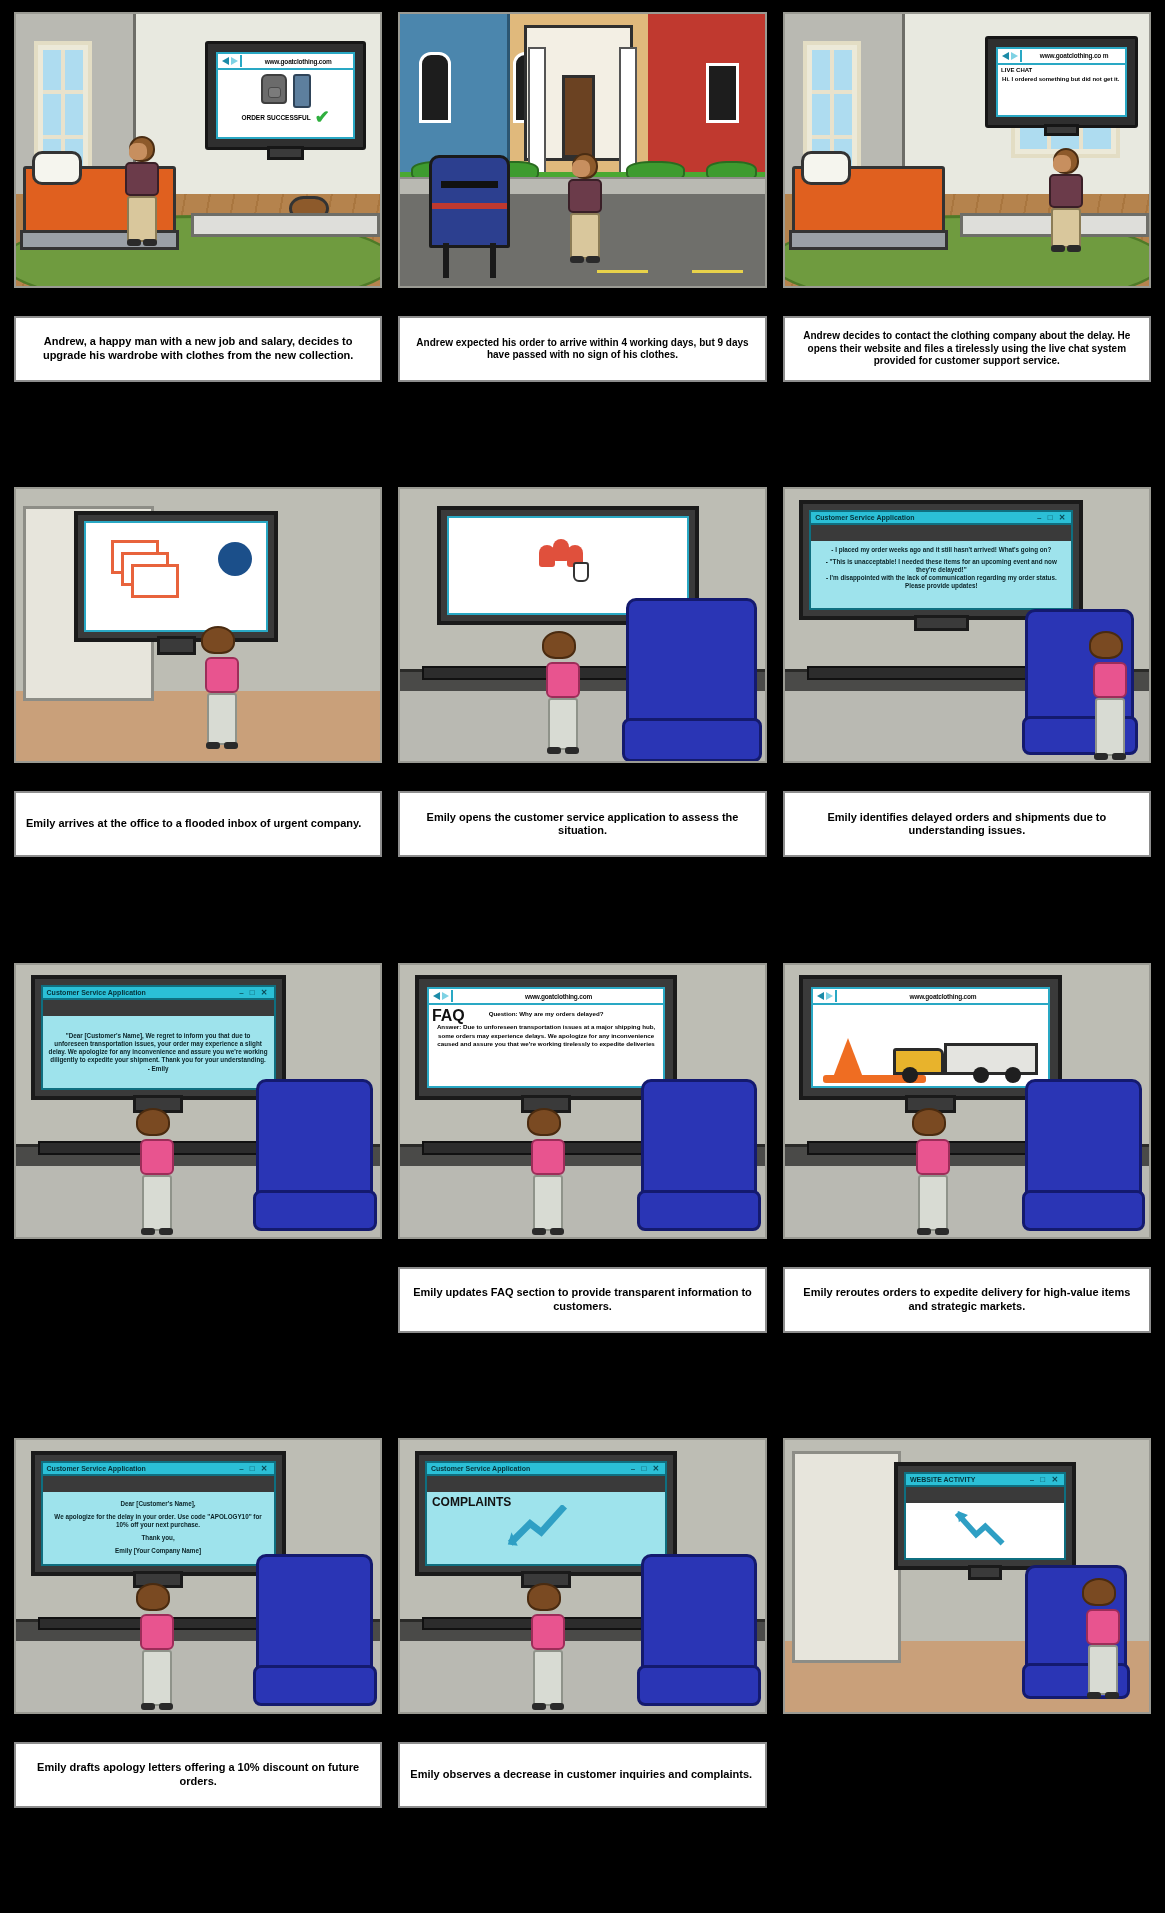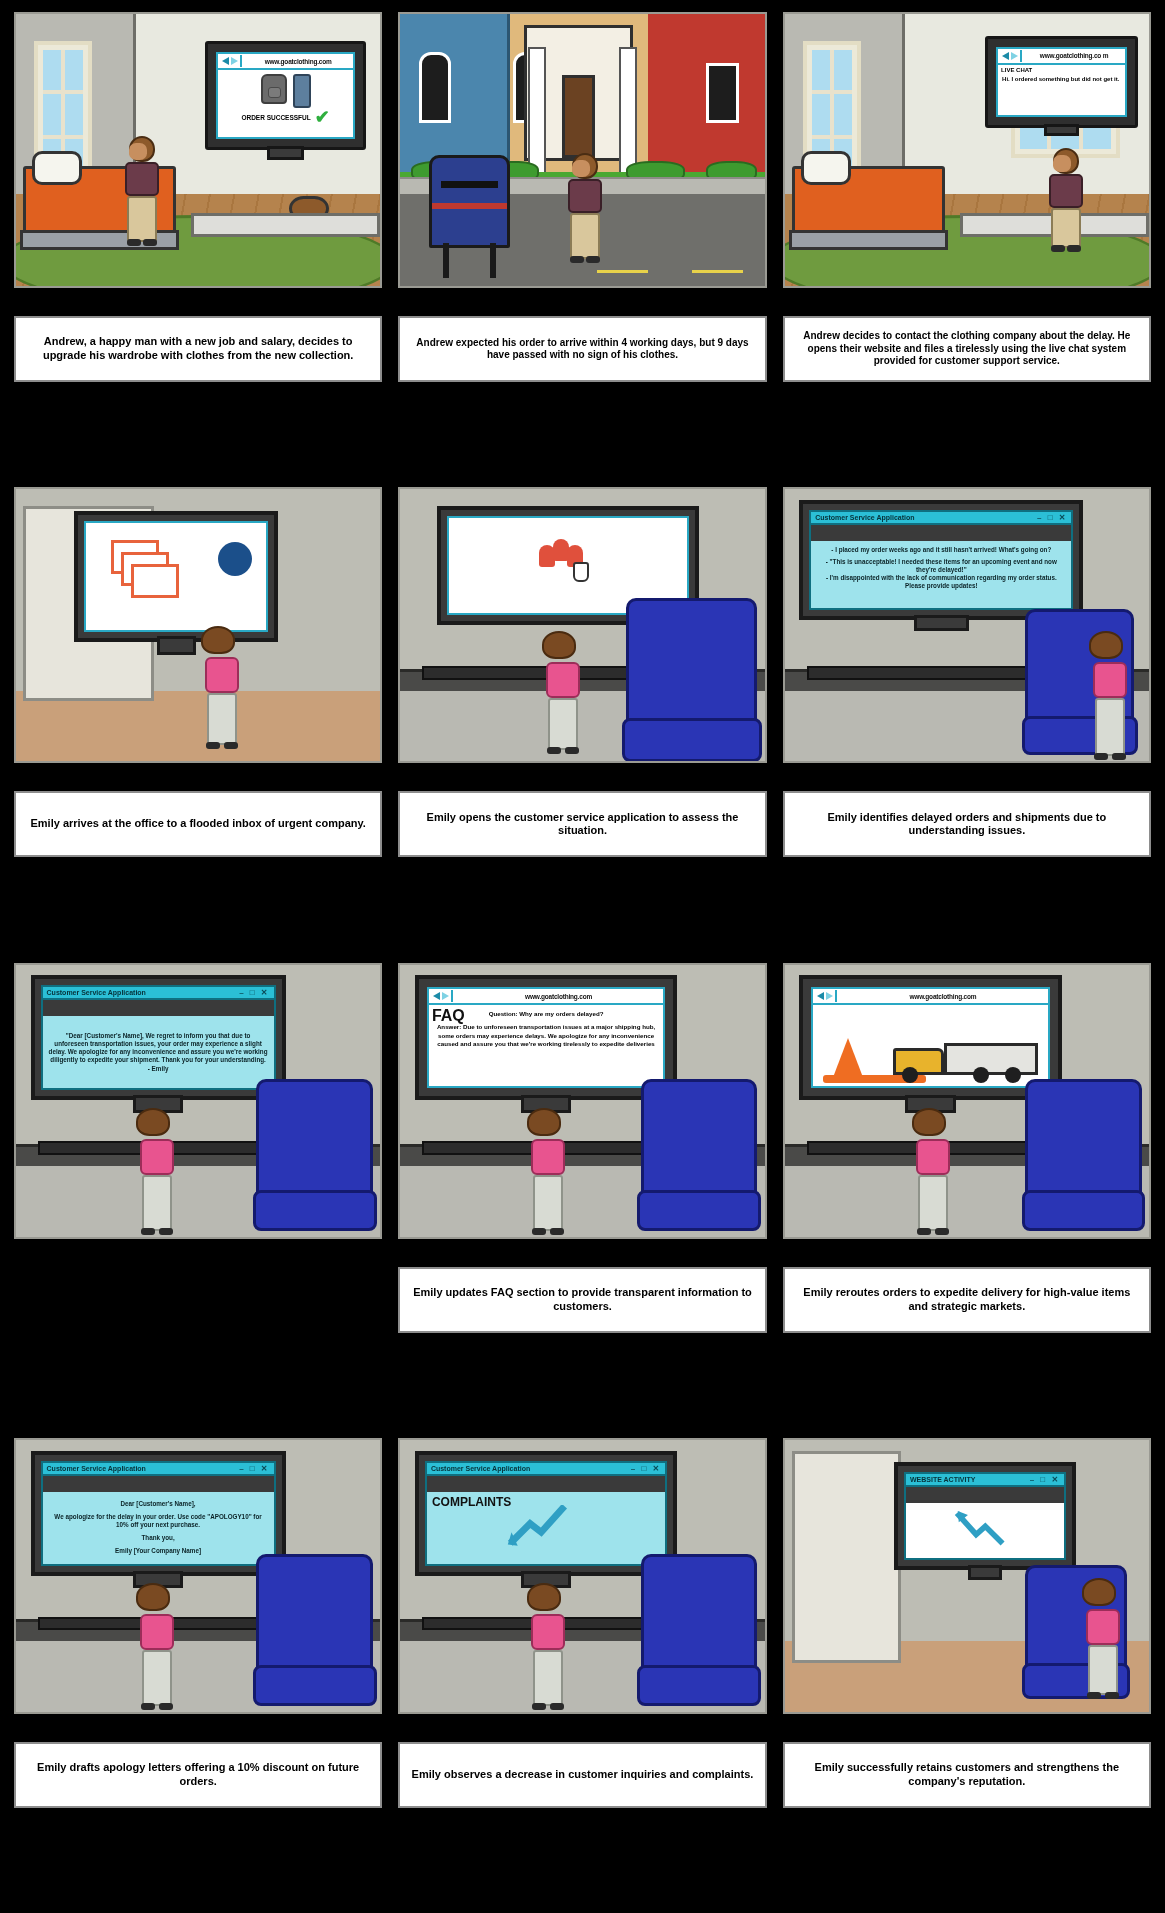--- a/index.html
+++ b/index.html
@@ -18,21 +18,21 @@
     gap: 0px;
     padding: 6px 6px;
   }
   .cell { position: relative; padding: 6px 8px; display: flex; flex-direction: column; }
   .scene {
     position: relative; width: 100%; height: 276px;
     border: 2px solid #9a9a93; overflow: hidden; background:#cfcfc8;
   }
   .caption {
     margin-top: 28px; background:#fff; border:2px solid #8d8d8d;
-    height: 66px; display:flex; align-items:center; justify-content:center;
+    height: 66px; display:flex; align-items:center; 
     padding: 4px 10px; text-align:center;
   }
   .caption span {
     font-weight: bold; font-size: 11px; line-height: 1.25; color:#000;
     font-family: "Liberation Sans", sans-serif;
   }
   .cap-sm span { font-size: 10px; }
 
   
   .bedroom { background:#e8e9e0; }
@@ -662,18 +662,15 @@
         <div style="position:relative;width:34px;height:28px;">
             <div class="hairF"></div>
           </div>
         <div class="torsoF"></div>
         <div class="legsF" style="margin-left:2px;position:relative;height:50px;">
           <div class="shoe" style="left:-3px;"></div>
             <div class="shoe" style="right:-3px;"></div>
         </div>
       </div>
     </div>
-    <div class="caption">
-      <span>Emily successfully retains customers and strengthens the company's reputation.</span>
-    </div>
   </div>
 
 </div>
 
 </body></html>

